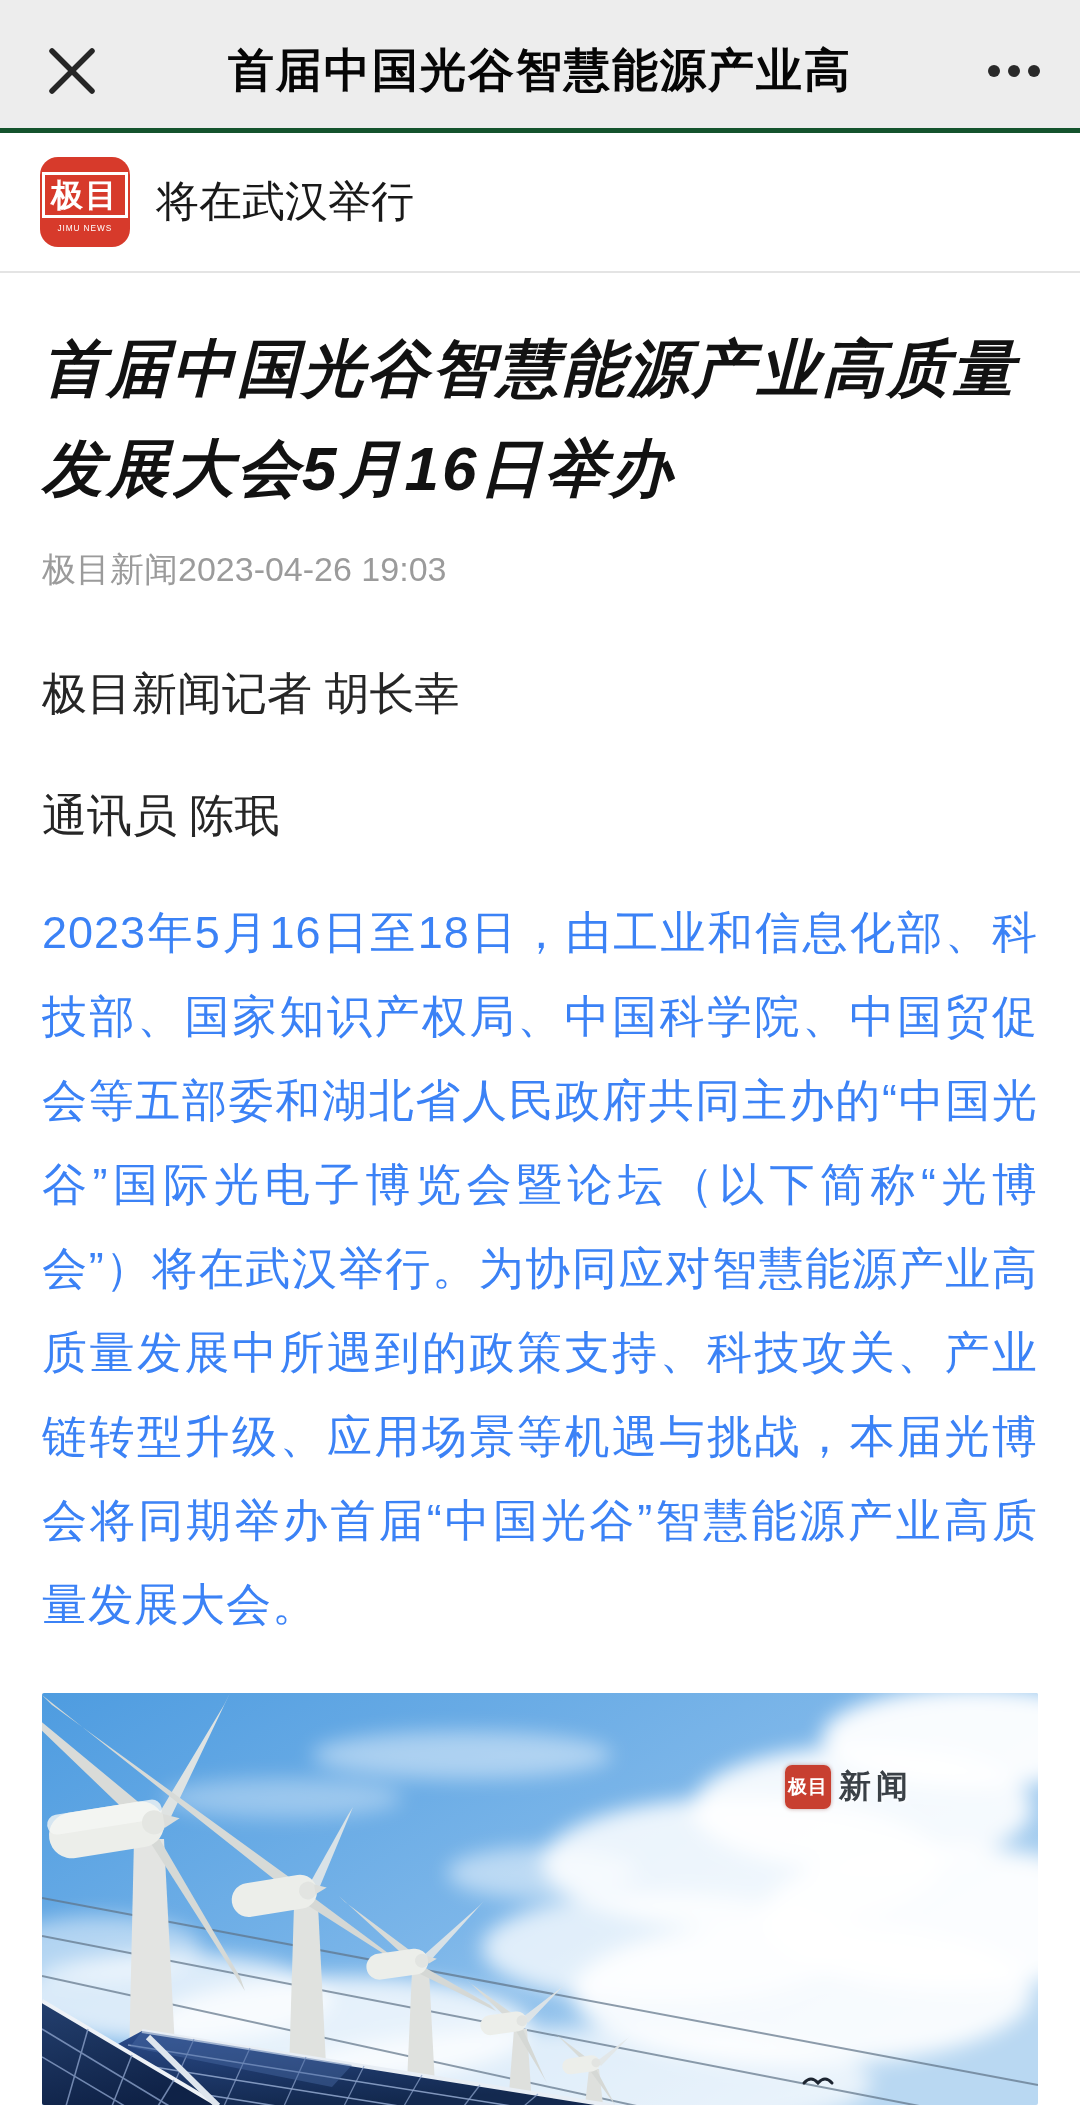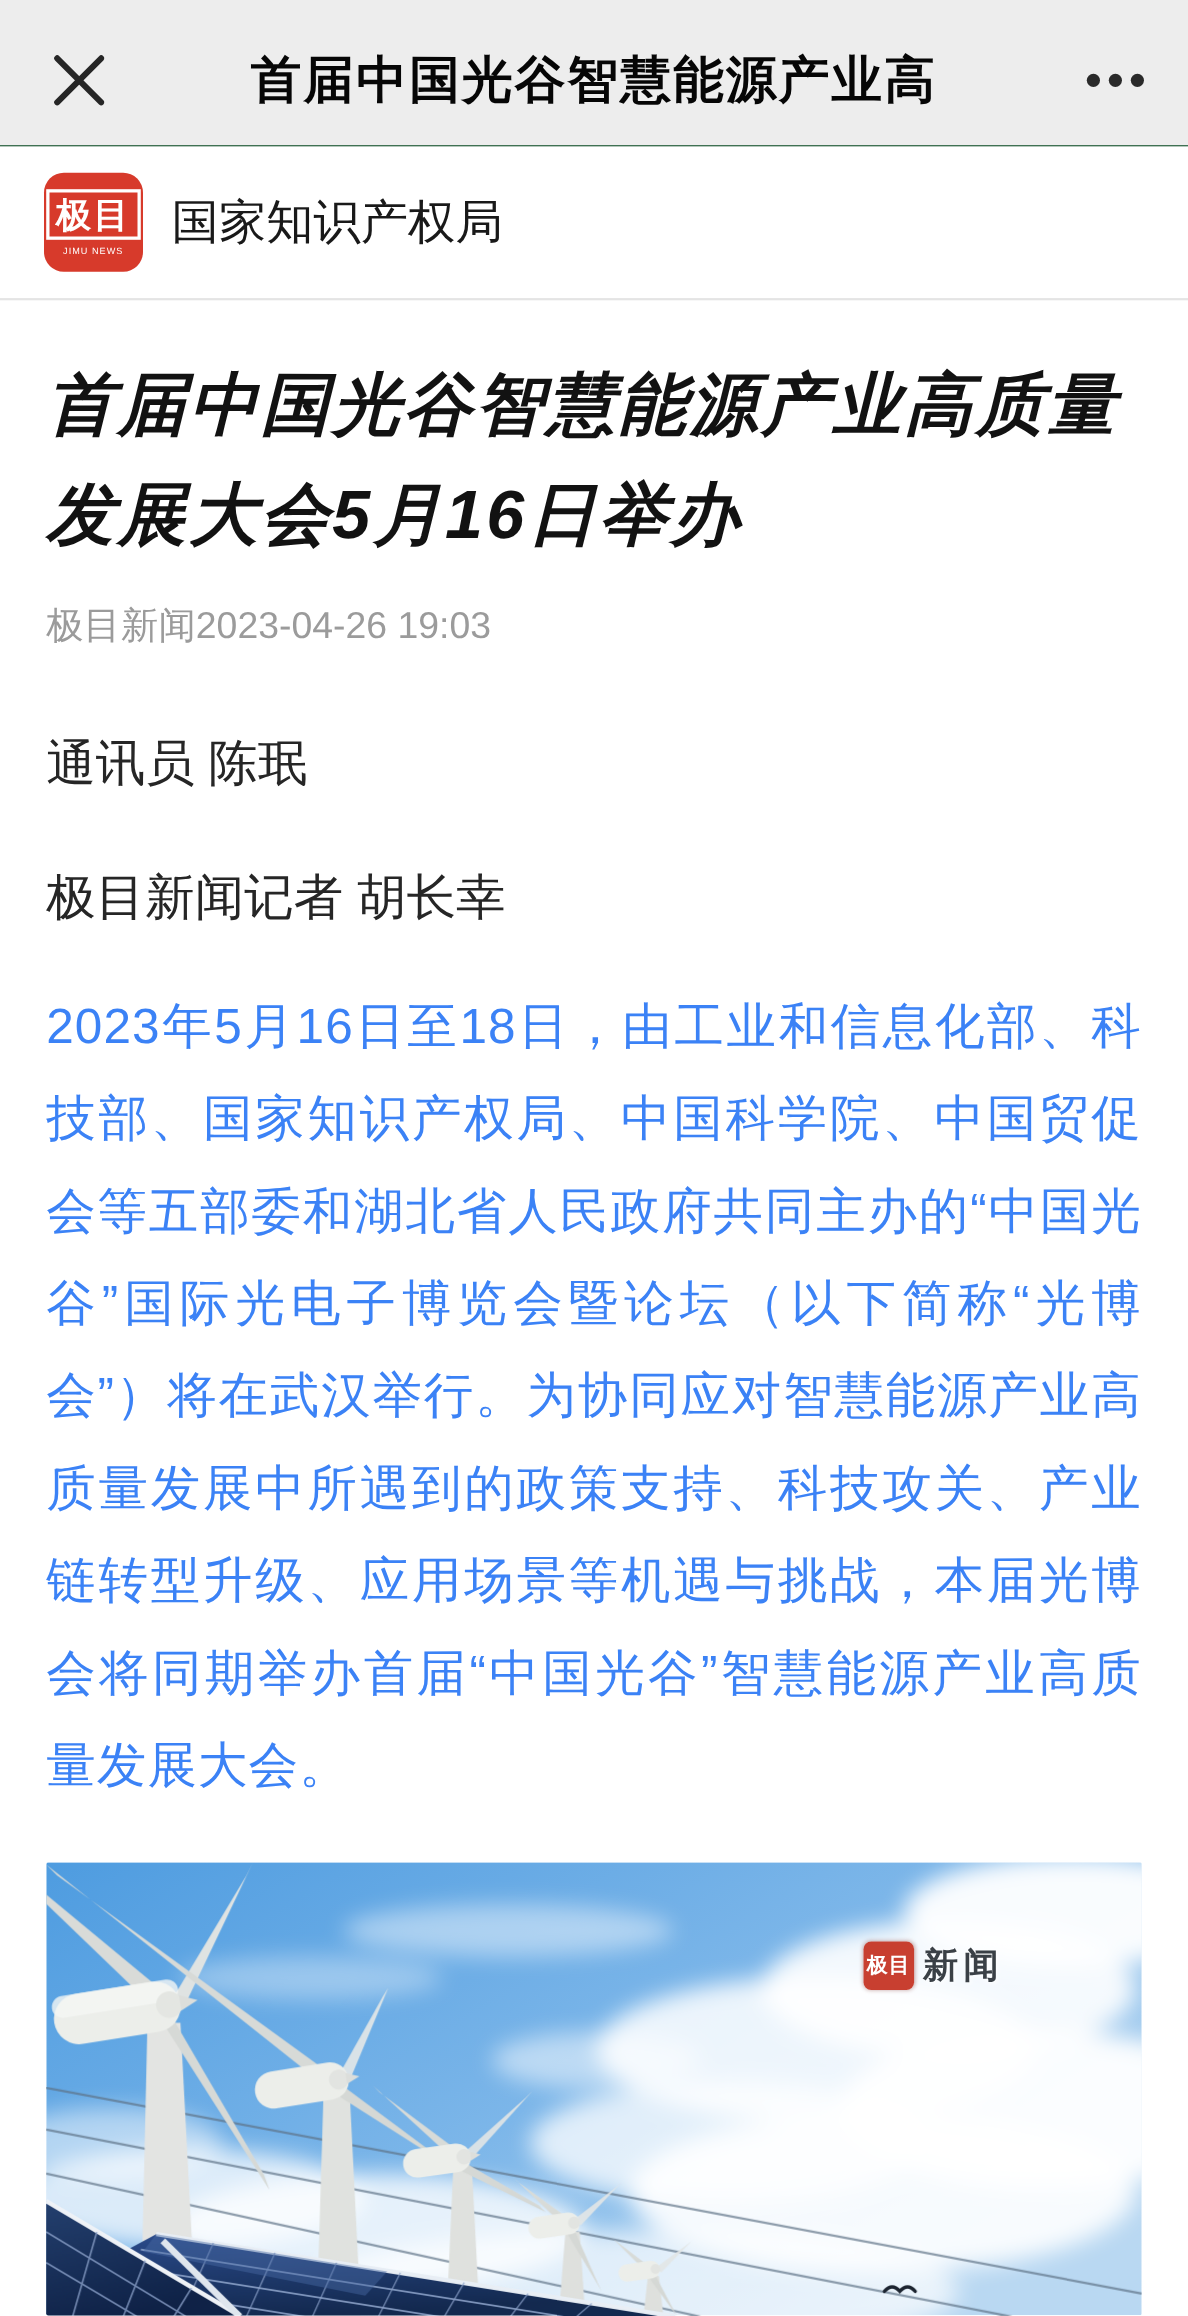--- a/index.html
+++ b/index.html
@@ -1,20 +1,20 @@
 <!DOCTYPE html>
 <html><head>
 <meta charset="utf-8">
 <style>
   * { margin:0; padding:0; box-sizing:border-box; }
   html,body { width:1080px; background:#fff; font-family:"Liberation Sans","DejaVu Sans",sans-serif; }
   body { height:2105px; overflow:hidden; position:relative; }
 
   
-  .topbar { height:133px; background:#ededed; border-bottom:1px solid #14532d;
+  .topbar { height:133px; background:#ededed; border-bottom:5px solid #14532d;
             display:flex; align-items:center; padding:14px 40px 0 42px; position:relative; }
   .close-btn { width:60px; height:60px; display:flex; align-items:center; justify-content:center; }
   .topbar-title { position:absolute; left:50%; top:50%; transform:translate(-50%,-38%);
                   font-size:46px; font-weight:600; color:#060606; letter-spacing:2px;
                   white-space:nowrap; max-width:700px; overflow:hidden; }
   .more-btn { margin-left:auto; display:flex; gap:8px; align-items:center; padding:10px 0; }
   .dot { width:12px; height:12px; border-radius:50%; background:#2a2a2a; }
 
   
   .banner { height:140px; background:#ffffff; border-bottom:2px solid #e4e4e4;
@@ -66,33 +66,33 @@
     <span class="dot"></span>
     <span class="dot"></span>
   </div>
 </div>
 
 <div class="banner">
   <div class="logo">
     <div class="logo-frame">极目</div>
     <div class="logo-sub">JIMU NEWS</div>
   </div>
-  <div class="app-name">国家知识产权局</div>
+  <div class="app-name">将在武汉举行</div>
 </div>
 
 <div class="article">
   <h1 class="article-title">首届中国光谷智慧能源产业高质量发展大会5月16日举办</h1>
 
   <div class="byline">
     <span>极目新闻</span>
     <span>2023-04-26 19:03</span>
   </div>
 
+  <p class="para">极目新闻记者 胡长幸</p>
   <p class="para">通讯员 陈珉</p>
-  <p class="para">极目新闻记者 胡长幸</p>
   <p class="body-para">2023年5月16日至18日，由工业和信息化部、科技部、国家知识产权局、中国科学院、中国贸促会等五部委和湖北省人民政府共同主办的“中国光谷”国际光电子博览会暨论坛（以下简称“光博会”）将在武汉举行。为协同应对智慧能源产业高质量发展中所遇到的政策支持、科技攻关、产业链转型升级、应用场景等机遇与挑战，本届光博会将同期举办首届“中国光谷”智慧能源产业高质量发展大会。</p>
 
   <div class="photo-wrap">
     <svg width="996" height="412" viewBox="0 0 996 412">
       <defs>
         <linearGradient id="sky" x1="0" y1="0" x2="1" y2="0.7">
           <stop offset="0" stop-color="#4e9ce0"></stop>
           <stop offset="0.55" stop-color="#7cb6e9"></stop>
           <stop offset="1" stop-color="#b9d8f2"></stop>
         </linearGradient>

